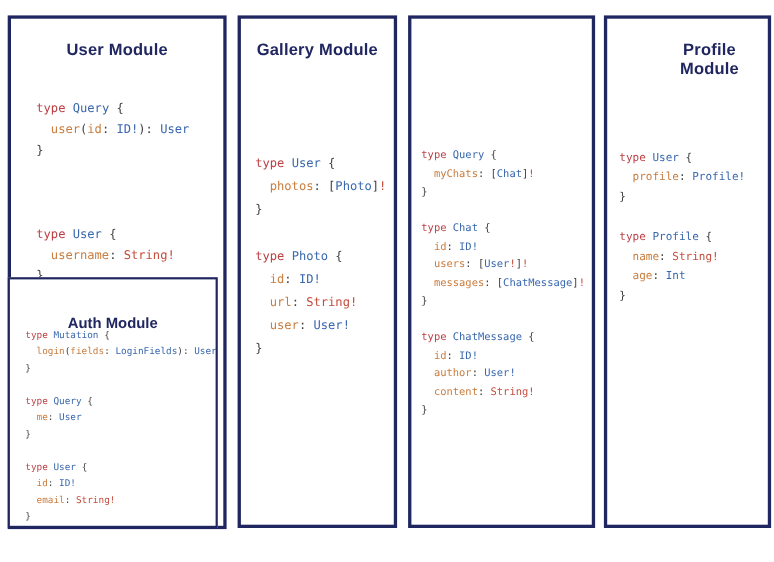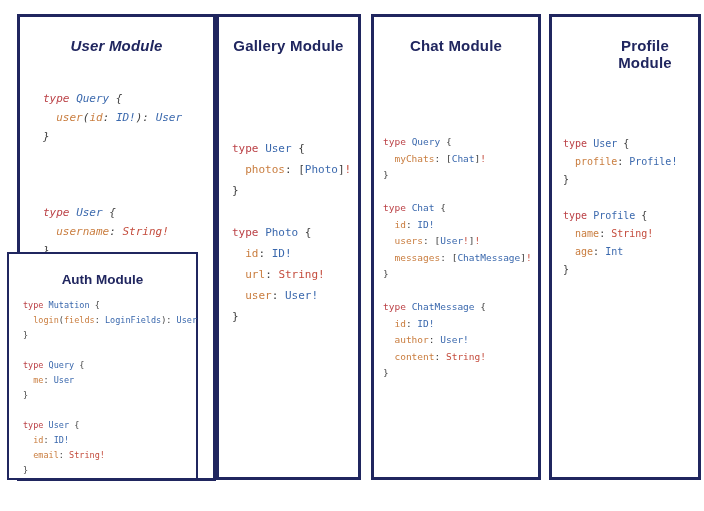--- a/index.html
+++ b/index.html
@@ -24,30 +24,30 @@
     position:absolute; font-family:"DejaVu Sans Mono", monospace;
     white-space:pre; color:var(--punct);
   }
   .code-line{white-space:pre;}
   .tk-k{color:var(--keyword);}
   .tk-t{color:var(--type);margin-top:21px;}
   .tk-f{color:var(--field);}
   .tk-s{color:var(--scalar);}
   .tk-p{color:var(--punct);}
 
-  .panel-user{left:17px; top:14px; width:199px; height:467px;font-style:italic;}
+  .panel-user{left:7px; top:14px; width:199px; height:467px;}
   .code-user{left:23px; top:72px; font-size:11px; line-height:19px;}
 
   .authbox{
     position:absolute; box-sizing:border-box; background:#fff;
     border:2px solid var(--navy);
     left:7px; top:252px; width:191px; height:228px; z-index:5;
   }
   .auth-title{
-    margin:0; padding-top:18px; text-align:center;
+    margin:0; padding-top:32px; text-align:center;
     font-size:13.5px; font-weight:700; color:var(--navy);
   }
   .code-auth{left:14px; top:44px; font-size:8.5px; line-height:15px;}
 
   .panel-gallery{left:216px; top:14px; width:145px; height:466px;}
   .code-gallery{left:13px; top:121px; font-size:11px; line-height:21px;}
 
   .panel-chat{left:371px; top:14px; width:170px; height:466px;}
   .code-chat{left:9px; top:117px; font-size:9.5px; line-height:16.5px;}
 
@@ -68,21 +68,20 @@
     <h3 class="auth-title">Auth Module</h3>
     <div class="code code-auth"><div class="code-line"><span class="tk-k">type</span><span class="tk-p"> </span><span class="tk-t">Mutation</span><span class="tk-p"> {</span></div><div class="code-line"><span class="tk-f">  login</span><span class="tk-p">(</span><span class="tk-f">fields</span><span class="tk-p">: </span><span class="tk-t">LoginFields</span><span class="tk-p">): </span><span class="tk-t">User</span></div><div class="code-line"><span class="tk-p">}</span></div><div class="code-line">&nbsp;</div><div class="code-line"><span class="tk-k">type</span><span class="tk-p"> </span><span class="tk-t">Query</span><span class="tk-p"> {</span></div><div class="code-line"><span class="tk-f">  me</span><span class="tk-p">: </span><span class="tk-t">User</span></div><div class="code-line"><span class="tk-p">}</span></div><div class="code-line">&nbsp;</div><div class="code-line"><span class="tk-k">type</span><span class="tk-p"> </span><span class="tk-t">User</span><span class="tk-p"> {</span></div><div class="code-line"><span class="tk-f">  id</span><span class="tk-p">: </span><span class="tk-t">ID!</span></div><div class="code-line"><span class="tk-f">  email</span><span class="tk-p">: </span><span class="tk-s">String!</span></div><div class="code-line"><span class="tk-p">}</span></div></div>
   </section>
 
   <section class="panel panel-gallery">
     <h2 class="panel-title">Gallery Module</h2>
     <div class="code code-gallery"><div class="code-line"><span class="tk-k">type</span><span class="tk-p"> </span><span class="tk-t">User</span><span class="tk-p"> {</span></div><div class="code-line"><span class="tk-f">  photos</span><span class="tk-p">: [</span><span class="tk-t">Photo</span><span class="tk-p">]</span><span class="tk-s">!</span></div><div class="code-line"><span class="tk-p">}</span></div><div class="code-line">&nbsp;</div><div class="code-line"><span class="tk-k">type</span><span class="tk-p"> </span><span class="tk-t">Photo</span><span class="tk-p"> {</span></div><div class="code-line"><span class="tk-f">  id</span><span class="tk-p">: </span><span class="tk-t">ID!</span></div><div class="code-line"><span class="tk-f">  url</span><span class="tk-p">: </span><span class="tk-s">String!</span></div><div class="code-line"><span class="tk-f">  user</span><span class="tk-p">: </span><span class="tk-t">User!</span></div><div class="code-line"><span class="tk-p">}</span></div></div>
   </section>
 
   <section class="panel panel-chat">
-    <h2 class="panel-title">Chat Module</h2>
     <div class="code code-chat"><div class="code-line"><span class="tk-k">type</span><span class="tk-p"> </span><span class="tk-t">Query</span><span class="tk-p"> {</span></div><div class="code-line"><span class="tk-f">  myChats</span><span class="tk-p">: [</span><span class="tk-t">Chat</span><span class="tk-p">]</span><span class="tk-s">!</span></div><div class="code-line"><span class="tk-p">}</span></div><div class="code-line">&nbsp;</div><div class="code-line"><span class="tk-k">type</span><span class="tk-p"> </span><span class="tk-t">Chat</span><span class="tk-p"> {</span></div><div class="code-line"><span class="tk-f">  id</span><span class="tk-p">: </span><span class="tk-t">ID!</span></div><div class="code-line"><span class="tk-f">  users</span><span class="tk-p">: [</span><span class="tk-t">User</span><span class="tk-s">!</span><span class="tk-p">]</span><span class="tk-s">!</span></div><div class="code-line"><span class="tk-f">  messages</span><span class="tk-p">: [</span><span class="tk-t">ChatMessage</span><span class="tk-p">]</span><span class="tk-s">!</span></div><div class="code-line"><span class="tk-p">}</span></div><div class="code-line">&nbsp;</div><div class="code-line"><span class="tk-k">type</span><span class="tk-p"> </span><span class="tk-t">ChatMessage</span><span class="tk-p"> {</span></div><div class="code-line"><span class="tk-f">  id</span><span class="tk-p">: </span><span class="tk-t">ID!</span></div><div class="code-line"><span class="tk-f">  author</span><span class="tk-p">: </span><span class="tk-t">User!</span></div><div class="code-line"><span class="tk-f">  content</span><span class="tk-p">: </span><span class="tk-s">String!</span></div><div class="code-line"><span class="tk-p">}</span></div></div>
   </section>
 
   <section class="panel panel-profile">
     <h2 class="panel-title">Profile Module</h2>
     <div class="code code-profile"><div class="code-line"><span class="tk-k">type</span><span class="tk-p"> </span><span class="tk-t">User</span><span class="tk-p"> {</span></div><div class="code-line"><span class="tk-f">  profile</span><span class="tk-p">: </span><span class="tk-t">Profile!</span></div><div class="code-line"><span class="tk-p">}</span></div><div class="code-line">&nbsp;</div><div class="code-line"><span class="tk-k">type</span><span class="tk-p"> </span><span class="tk-t">Profile</span><span class="tk-p"> {</span></div><div class="code-line"><span class="tk-f">  name</span><span class="tk-p">: </span><span class="tk-s">String!</span></div><div class="code-line"><span class="tk-f">  age</span><span class="tk-p">: </span><span class="tk-t">Int</span></div><div class="code-line"><span class="tk-p">}</span></div></div>
   </section>
 
 </div>
 

